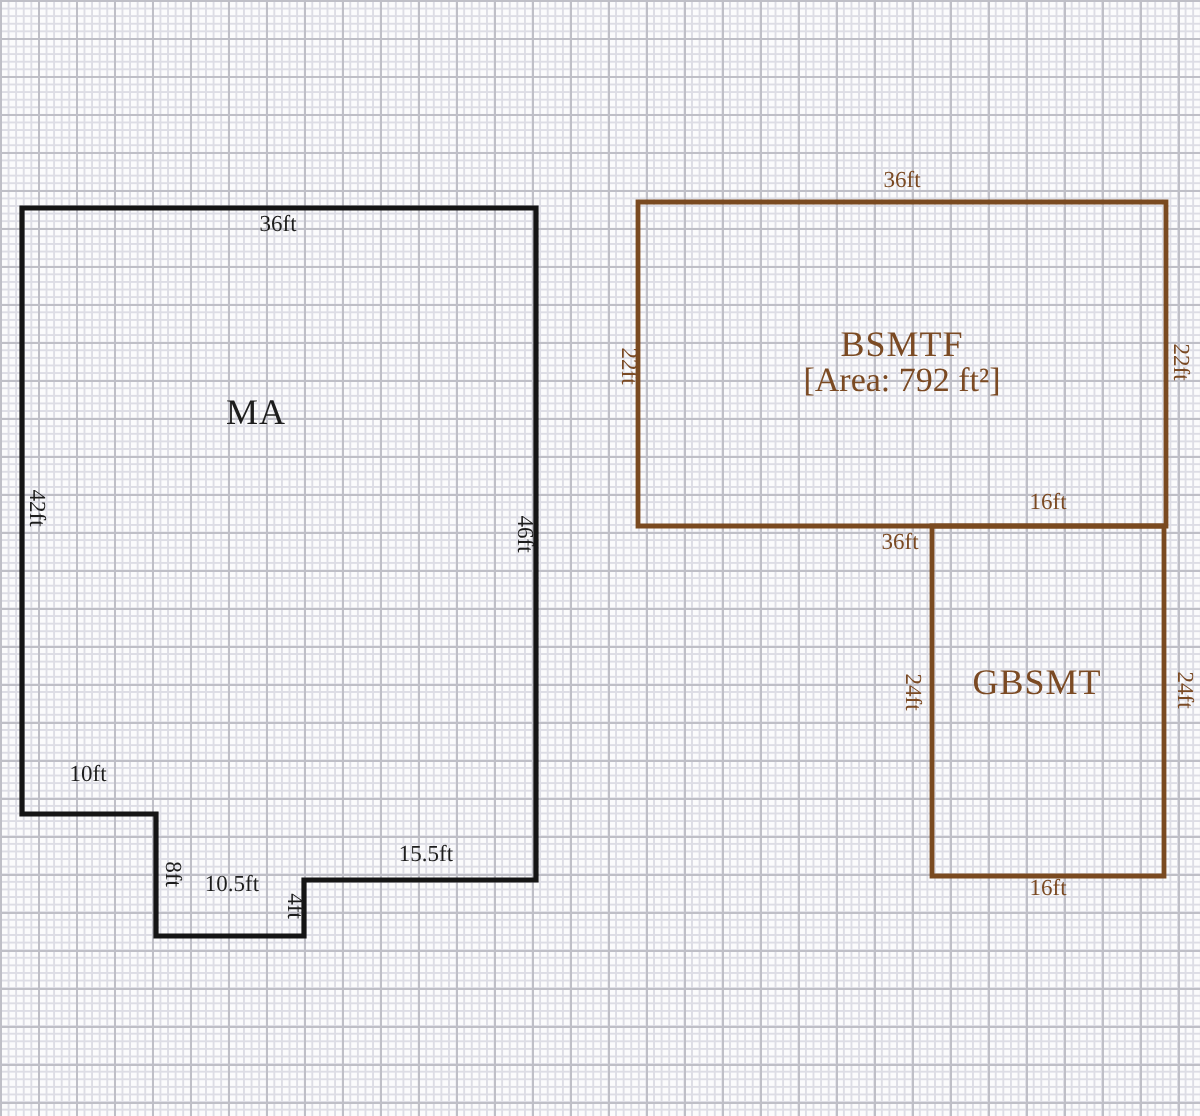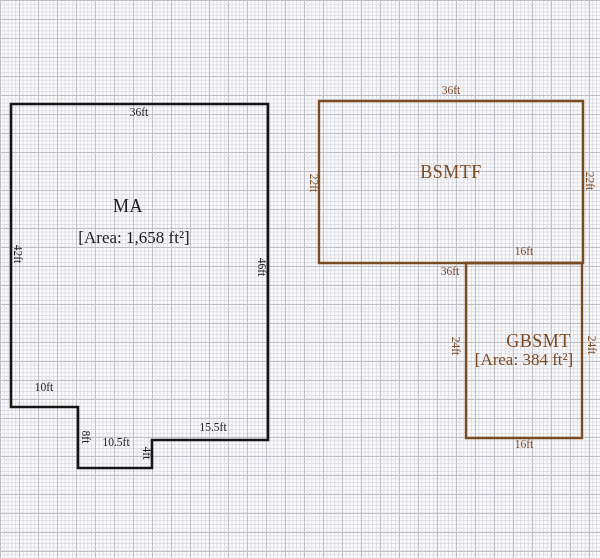--- a/index.html
+++ b/index.html
@@ -50,28 +50,27 @@
 
   <span class="lbl dim" style="left:139px; top:113px;">36ft</span>
   <span class="lbl dim vert" style="left:17px; top:254px;">42ft</span>
   <span class="lbl dim vert" style="left:261px; top:267px;">46ft</span>
   <span class="lbl dim" style="left:44px;  top:388px;">10ft</span>
   <span class="lbl dim vert" style="left:85px; top:437px;">8ft</span>
   <span class="lbl dim" style="left:116px; top:443px;">10.5ft</span>
   <span class="lbl dim vert" style="left:146px; top:453px;">4ft</span>
   <span class="lbl dim" style="left:213px; top:428px;text-align:right;">15.5ft</span>
   <span class="lbl name" style="left:128px; top:206px;">MA</span>
-  <span class="lbl area" style="left:134px; top:237px;">[Area: 1,658 ft²]</span>
 
   <span class="lbl dim brown" style="left:451px; top:91px;">36ft</span>
   <span class="lbl dim brown vert" style="left:313px; top:183px;">22ft</span>
   <span class="lbl dim brown vert" style="left:589px; top:181px;">22ft</span>
   <span class="lbl dim brown" style="left:450px; top:272px;">36ft</span>
   <span class="lbl name brown" style="left:451px; top:172px;">BSMTF</span>
+  <span class="lbl area brown" style="left:451px; top:190px;">[Area: 792 ft²]</span>
 
   <span class="lbl dim brown" style="left:524px; top:252px;">16ft</span>
   <span class="lbl dim brown vert" style="left:455px; top:346px;">24ft</span>
   <span class="lbl dim brown vert" style="left:591px; top:345px;">24ft</span>
   <span class="lbl dim brown" style="left:524px; top:445px;">16ft</span>
-  <span class="lbl name brown" style="left:520px; top:341px;padding-left:37px;">GBSMT</span>
-  <span class="lbl area brown" style="left:524px; top:359px;">[Area: 384 ft²]</span>
+  <span class="lbl name brown" style="left:500px; top:341px;padding-left:37px;">GBSMT</span>
 
 </div>
 
 </body></html>

